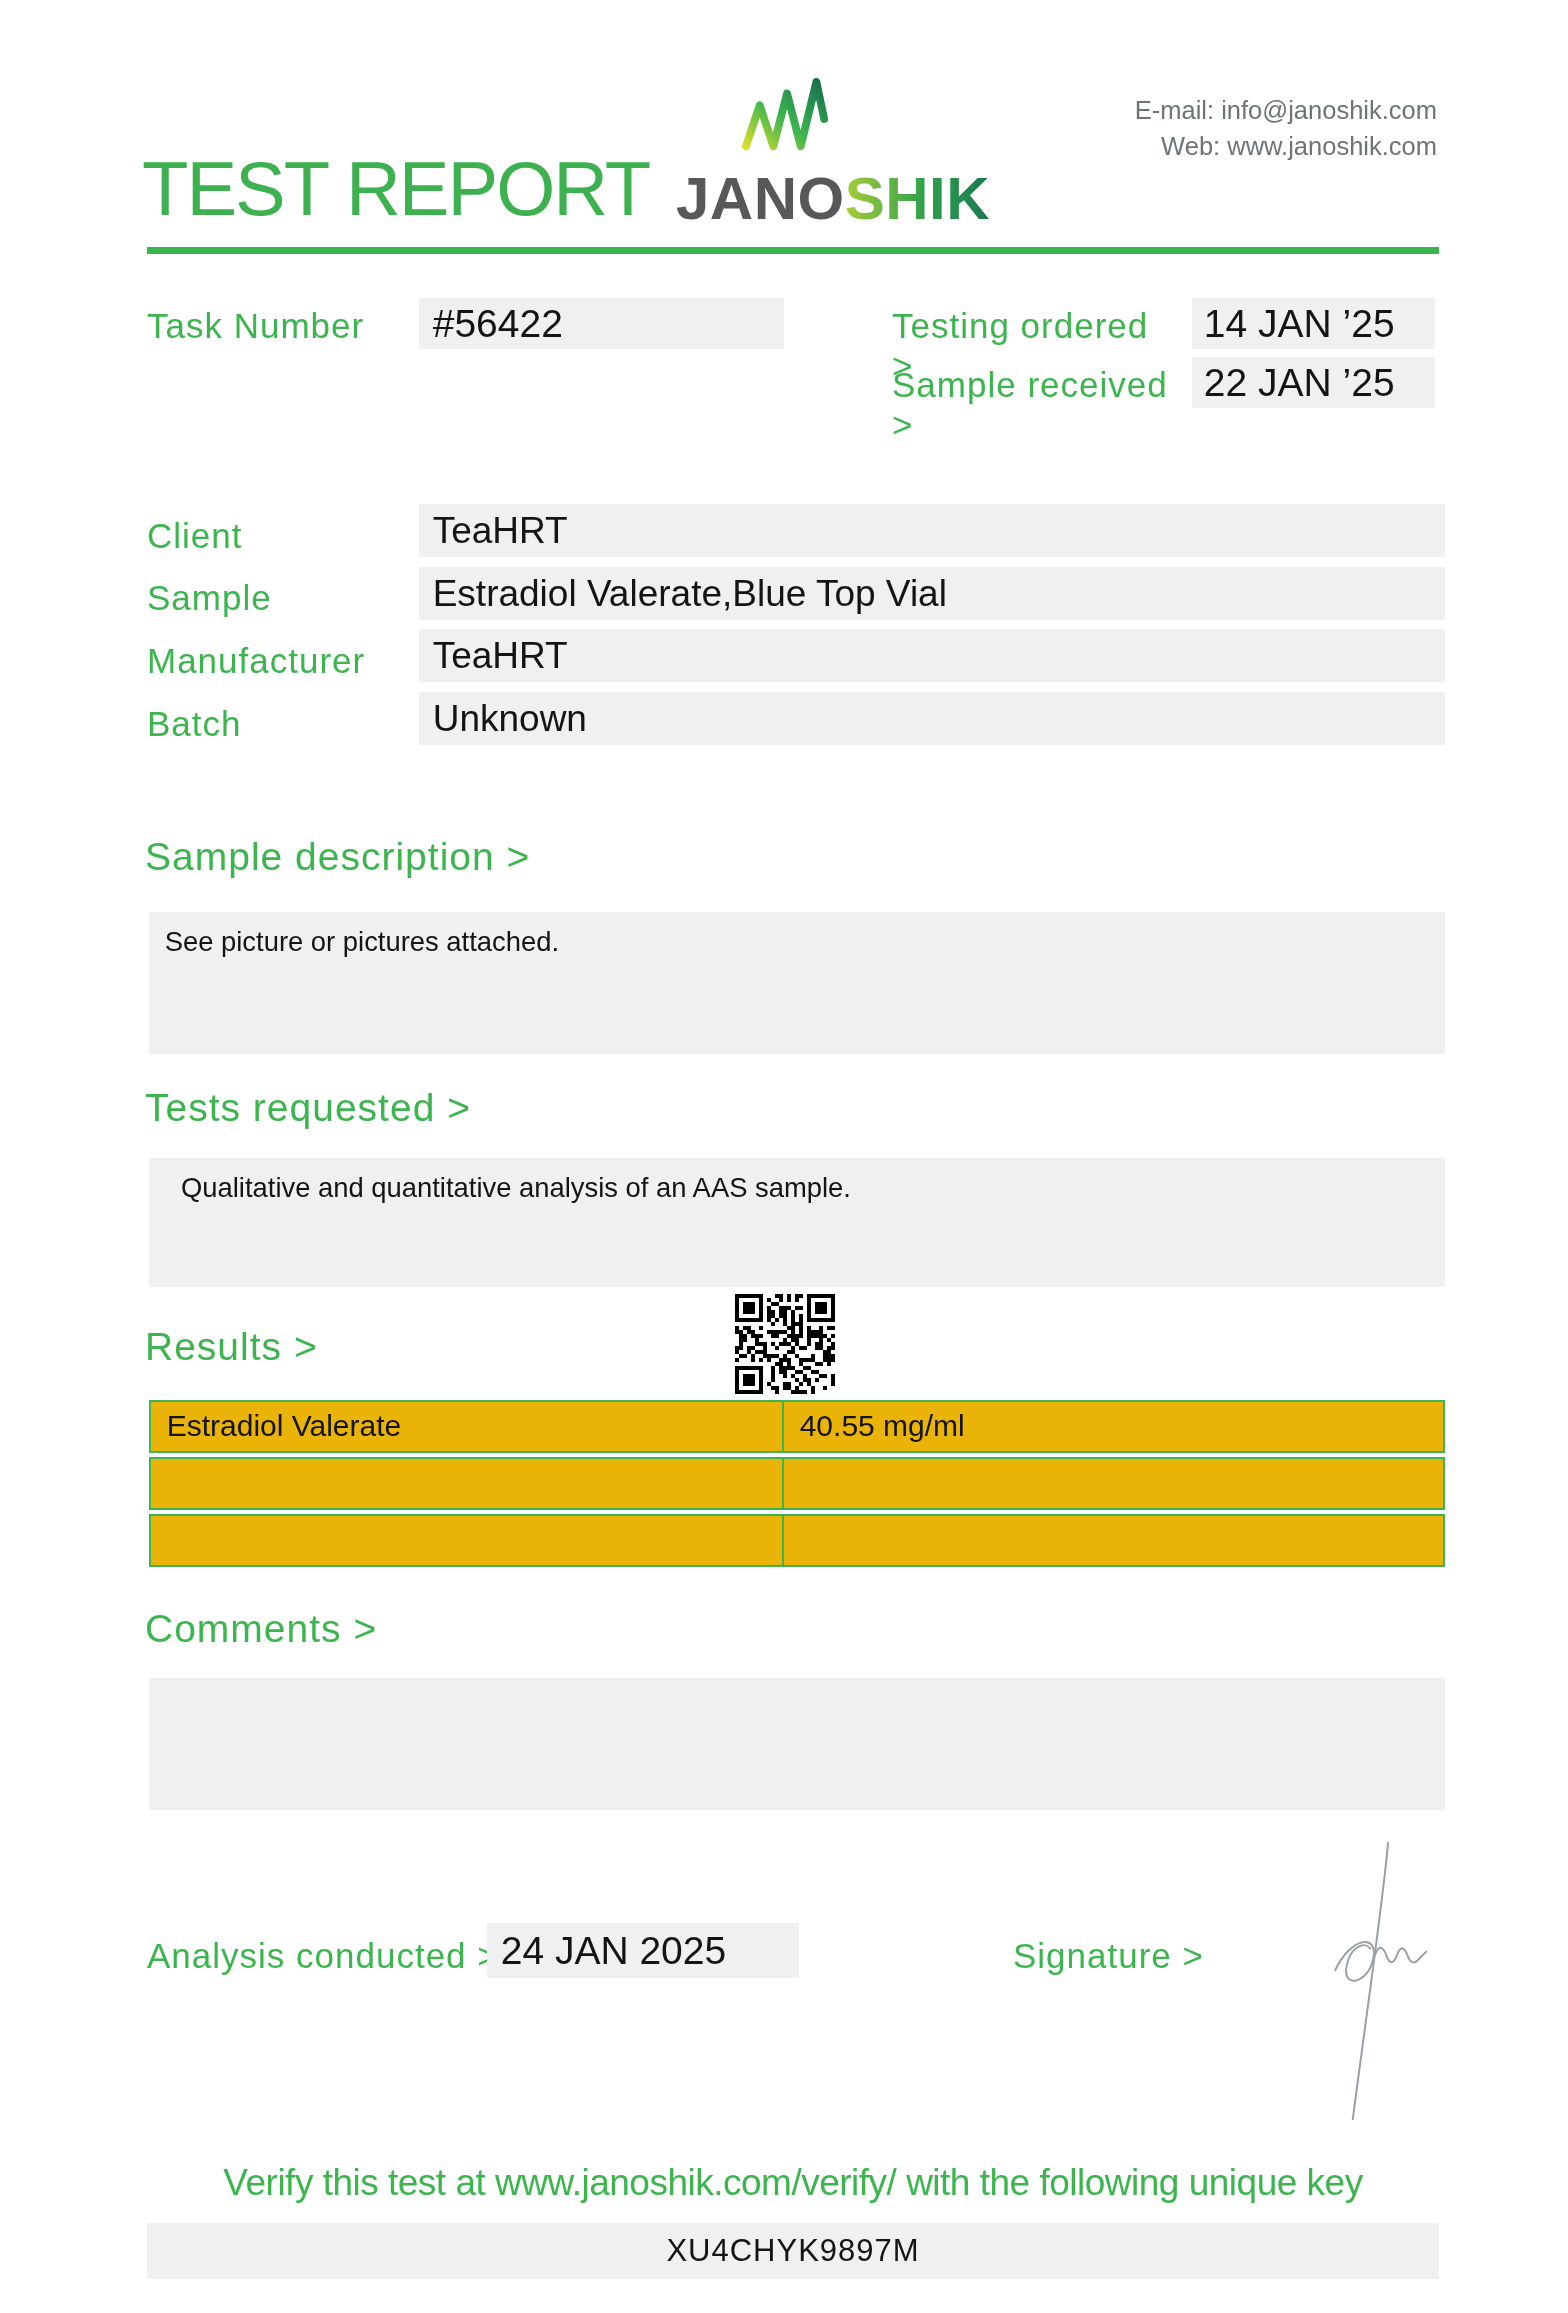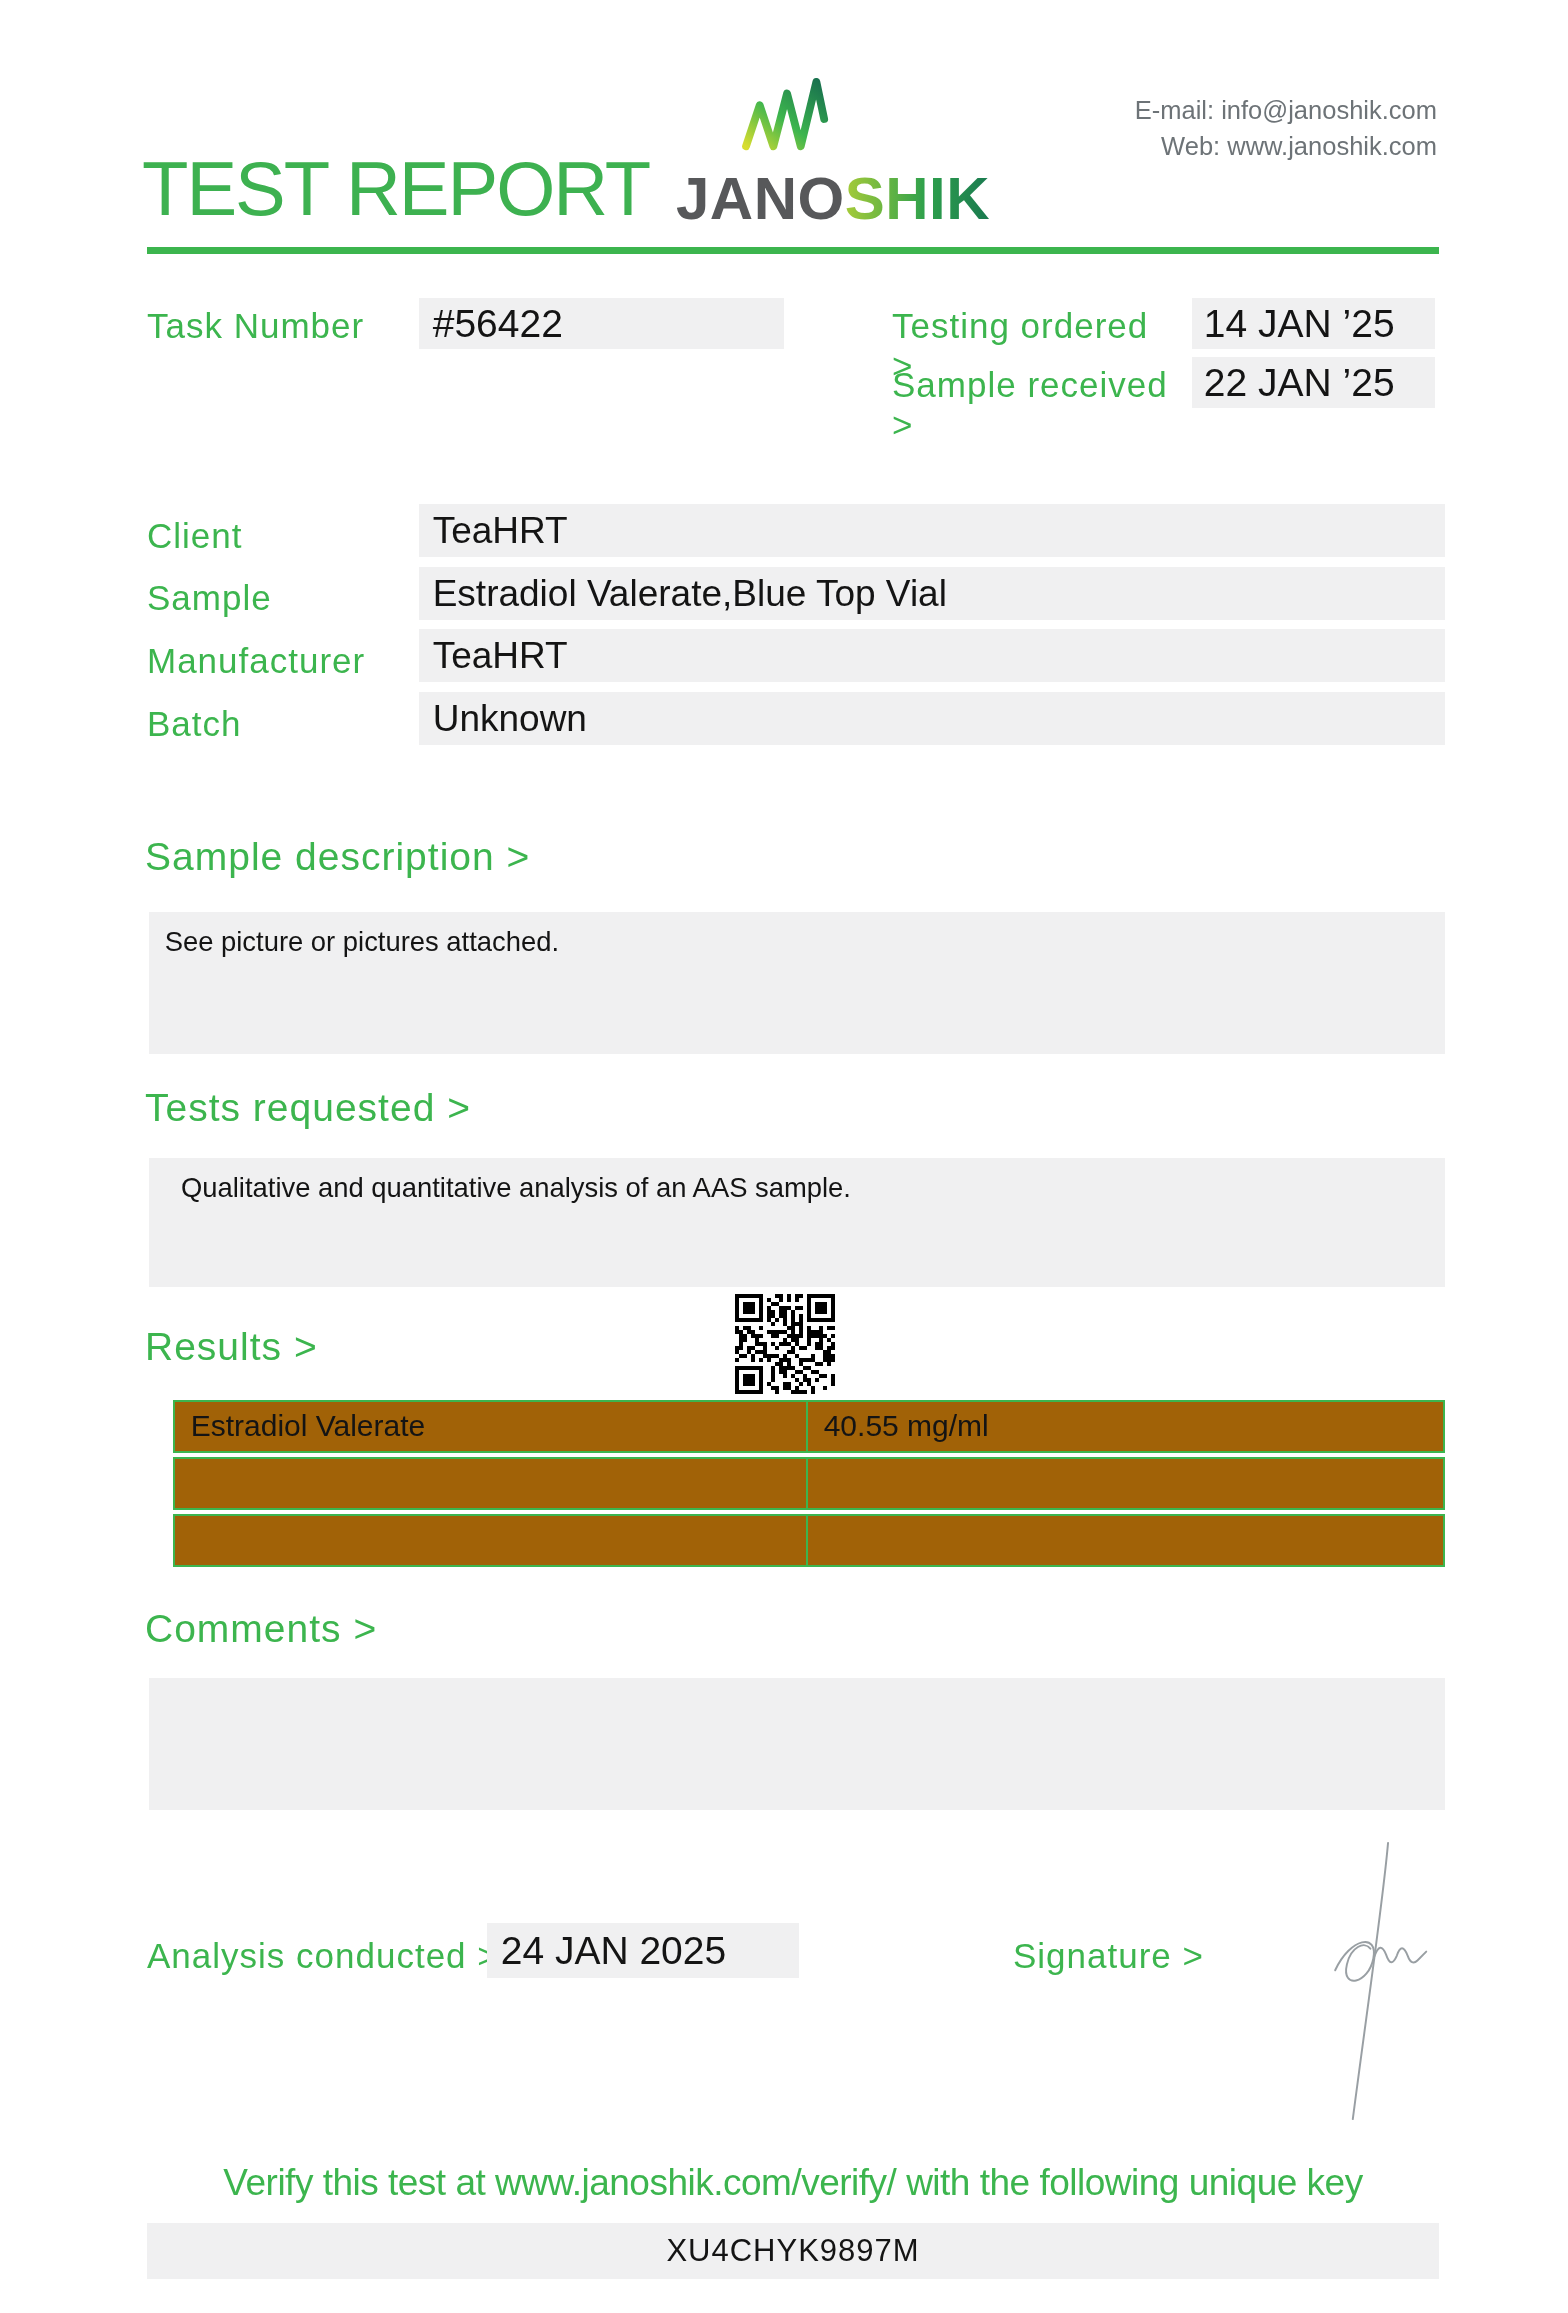--- a/index.html
+++ b/index.html
@@ -38,21 +38,21 @@
   .info-label { left:147px; }
   .info-box { left:419px; width:1026px; height:53px; }
   .info-box .val { font-size:37px; line-height:53px; padding-left:13.7px; display:block; }
 
   .sec-head { left:145px; font-size:39px; letter-spacing:1px; color:#3cb54e; }
   .sec-box { left:149px; width:1296px; background:#f0f0f1; font-size:27.4px; color:#141414; padding:13.7px 15.7px; }
 
   .qr { left:735px; top:1294px; }
 
   .rtable { left:149px; top:1400px; width:1296px; }
-  .rrow { display:flex; border:2.9px solid #3cb54e; height:53px; background:#a16207;margin-left:24px; }
+  .rrow { display:flex; border:2.9px solid #3cb54e; height:53px; background:#eab308; }
   .rrow + .rrow { margin-top:3.9px; }
   .rcell { line-height:47px; font-size:30px; color:#141414; padding-left:15.7px; }
   .rcell.c1 { width:633px; border-right:2.9px solid #3cb54e; }
   .rcell.c2 { flex:1; }
 
   .analysis-label { left:147px; top:1936px; }
   .analysis-box { left:487px; top:1923px; width:312px; height:55px; }
   .analysis-box .val { font-size:39px; line-height:55px; padding-left:13.7px; display:block; }
   .sig-label { left:1013px; top:1936px; }
   .sig { left:1290px; top:1839px; }

